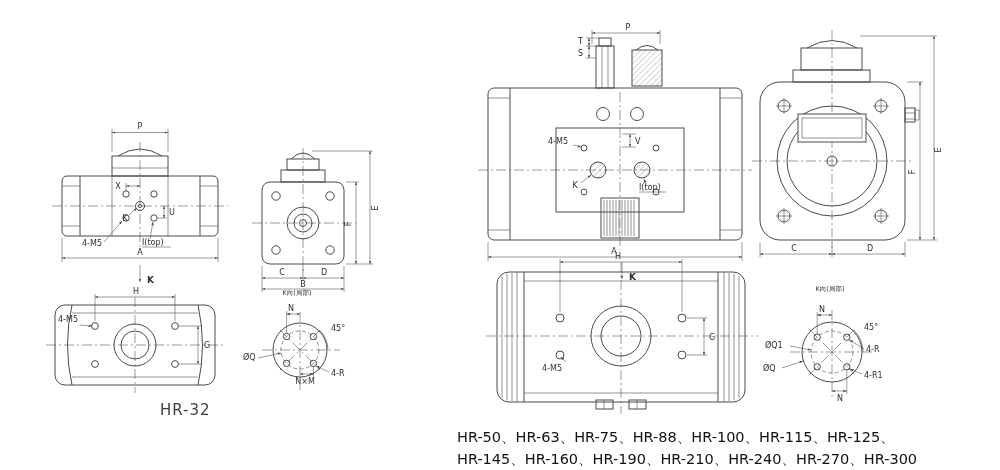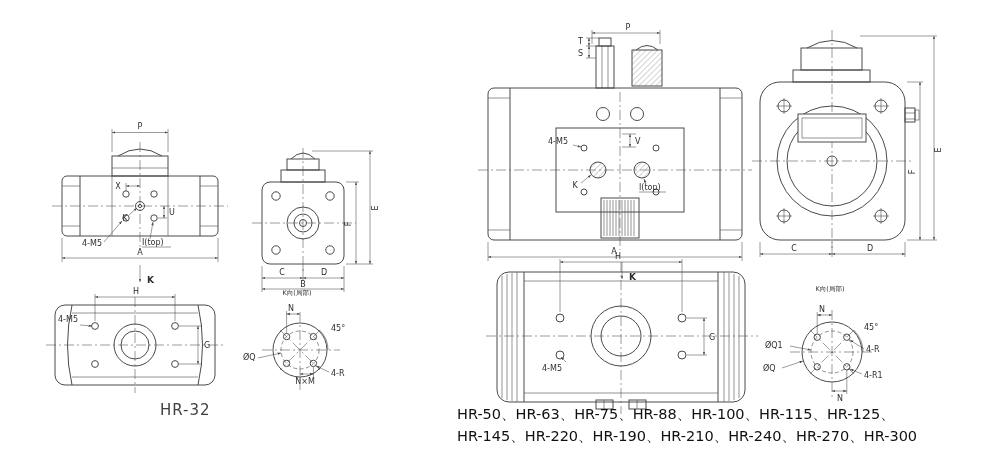--- a/index.html
+++ b/index.html
@@ -9,21 +9,21 @@
   svg.drawing { position:absolute; top:0; left:0; }
   svg text { font-family:"DejaVu Sans", sans-serif; font-size:8px; fill:#2e2e2e; stroke:none; }
   svg text.t7 { font-size:6.5px; }
   svg text.kb { font-size:9px; font-weight:600; }
   .geo { stroke:#4a4a4a; fill:none; stroke-width:1; }
   .thin, .thin line, .thin path { stroke-width:0.6; }
   .cl, .cl line, .cl path, line.cl, path.cl { stroke-dasharray:10 3 2 3; stroke-width:0.55; }
   .dims line, .dims path { stroke-width:0.55; }
   .bc { stroke-dasharray:4 2.5; stroke-width:0.6; }
   .model-label { position:absolute; left:160px; top:401px; font-size:15px; color:#404040; letter-spacing:1px; }
-  .models-list { position:absolute; left:457px; top:403px; font-size:14.5px; color:#111;
+  .models-list { position:absolute; left:457px; top:426px; font-size:14.5px; color:#111;
                  line-height:22px; white-space:nowrap; }
 </style>
 </head>
 <body>
 
 <div class="stage">
 
 <svg class="drawing" width="1000" height="470" viewBox="0 0 1000 470">
   <defs>
     <marker id="arr" viewBox="0 0 10 10" refX="9" refY="5" markerWidth="7" markerHeight="7" orient="auto-start-reverse">
@@ -416,16 +416,16 @@
     <text x="763" y="371">ØQ</text>
     <text x="866" y="352">4-R</text>
     <text x="864" y="378">4-R1</text>
   </g>
 </svg>
 
 <div class="model-label">HR-32</div>
 
 <div class="models-list">
   <div>HR-50、HR-63、HR-75、HR-88、HR-100、HR-115、HR-125、</div>
-  <div>HR-145、HR-220、HR-190、HR-210、HR-240、HR-270、HR-300</div>
+  <div>HR-145、HR-160、HR-190、HR-210、HR-240、HR-270、HR-300</div>
 </div>
 
 </div>
 
 </body></html>

